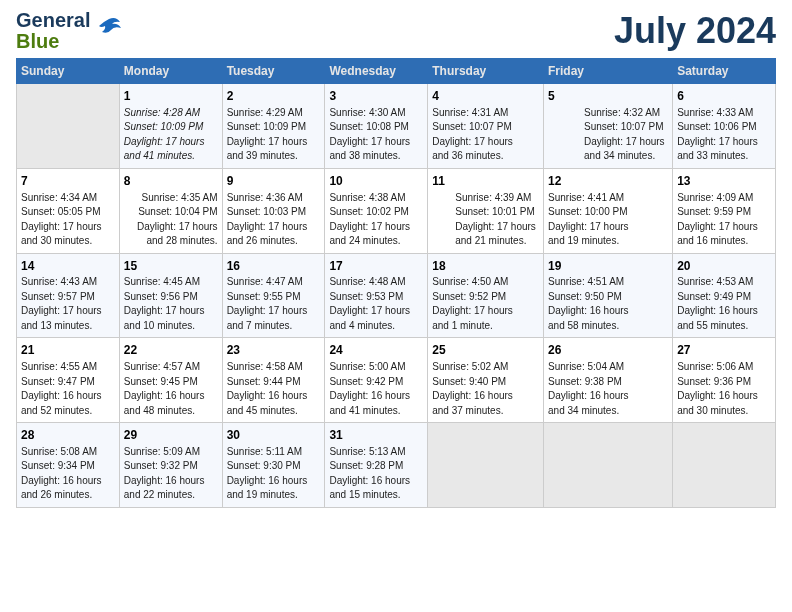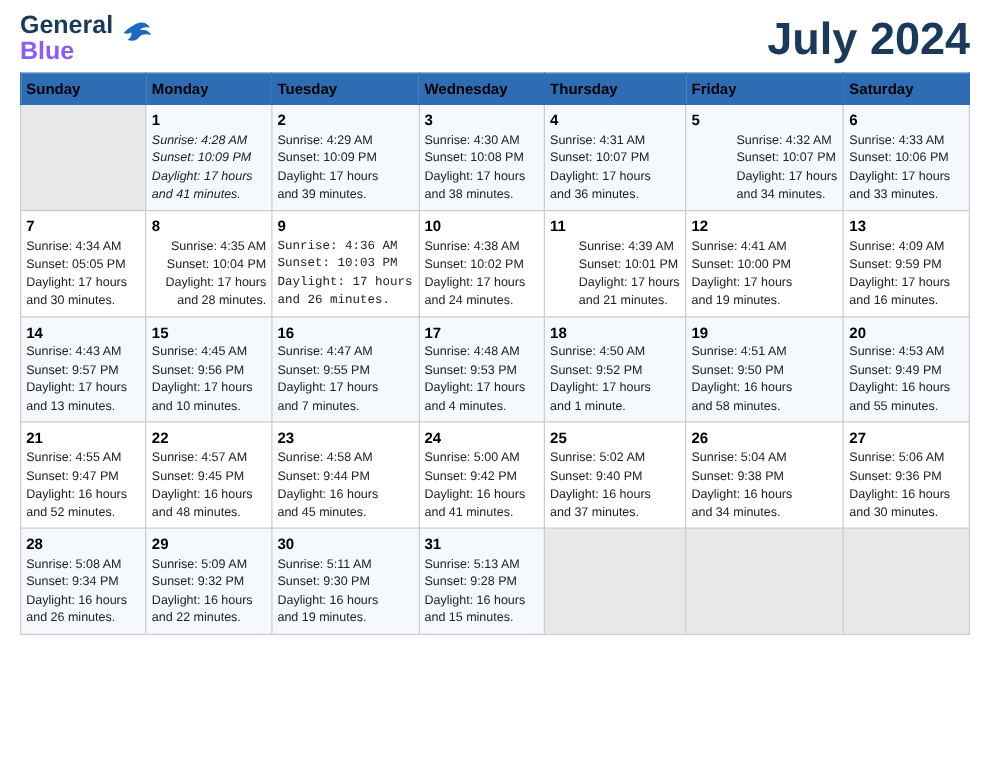--- a/index.html
+++ b/index.html
@@ -37,21 +37,21 @@
       font-size: 15px;
       color: #333;
     }
     table {
       width: 100%;
       border-collapse: collapse;
       font-size: 10.5px;
     }
     thead tr th {
       background-color: #2e6db4;
-      color: #000000;
+      color: #e5e5e5;
       padding: 5px 4px;
       font-weight: bold;
       font-size: 12px;
       text-align: left;
       border: 1px solid #2e6db4;
     }
     tbody tr td {
       vertical-align: top;
       padding: 4px 4px;
       border: 1px solid #ccc;
@@ -81,21 +81,21 @@
   </style>
 </head>
 <body>
 
 <div class="page">
   <div class="header-area">
     <div class="logo">
       <div style="display:flex;align-items:center;gap:2px;">
         <div>
           <div style="font-size:20px;font-weight:bold;color:#1a3a5c;line-height:1.05;"><span>General</span></div>
-          <div style="font-size:20px;font-weight:bold;color:#8b5cf6;line-height:1.05;"><span>Blue</span></div>
+          <div style="font-size:20px;font-weight:bold;color:#4d7c0f;line-height:1.05;"><span>Blue</span></div>
         </div>
         <div style="margin-left:2px;">
           <svg width="30" height="30" viewBox="0 0 30 30">
             <path d="M15 5 Q22 2 26 8 Q20 7 18 10 Q24 9 27 14 Q20 12 17 16 Q14 20 8 18 Q12 15 11 12 Q7 14 5 12 Q9 8 15 5Z" fill="#1a6abf"></path>
           </svg>
         </div>
       </div>
     </div>
     <div class="title-block">
       <div class="main-title">July 2024</div>
@@ -170,21 +170,21 @@
           </td>
           <td>
             <span class="day-num">8</span>
             <div class="cell-content" style="white-space: pre-line; text-align: right;">Sunrise: 4:35 AM
 Sunset: 10:04 PM
 Daylight: 17 hours
 and 28 minutes.</div>
           </td>
           <td>
             <span class="day-num">9</span>
-            <div class="cell-content" style="white-space: pre-line; font-family: Liberation Mono, monospace;">Sunrise: 4:36 AM
+            <div class="cell-content" style="white-space: pre-line;">Sunrise: 4:36 AM
 Sunset: 10:03 PM
 Daylight: 17 hours
 and 26 minutes.</div>
           </td>
           <td>
             <span class="day-num">10</span>
             <div class="cell-content" style="white-space: pre-line;">Sunrise: 4:38 AM
 Sunset: 10:02 PM
 Daylight: 17 hours
 and 24 minutes.</div>

